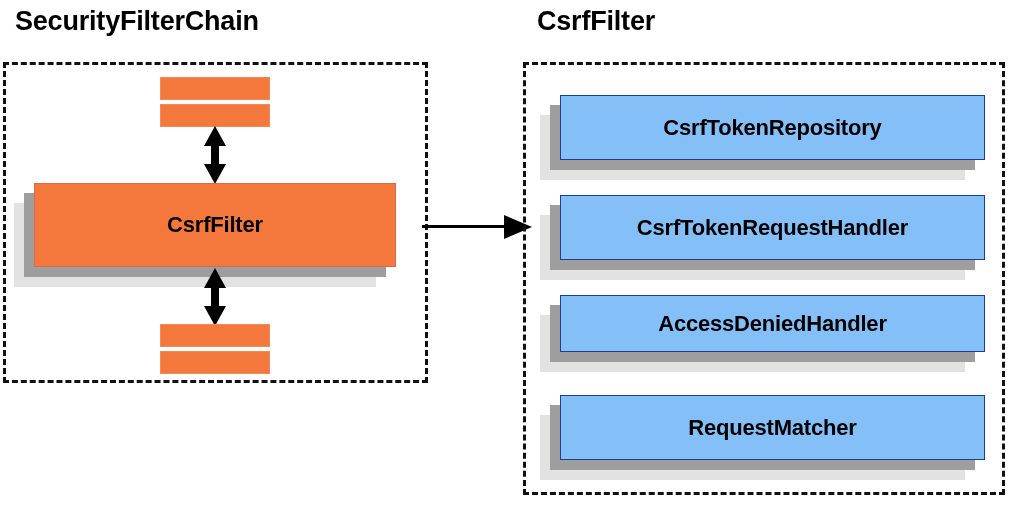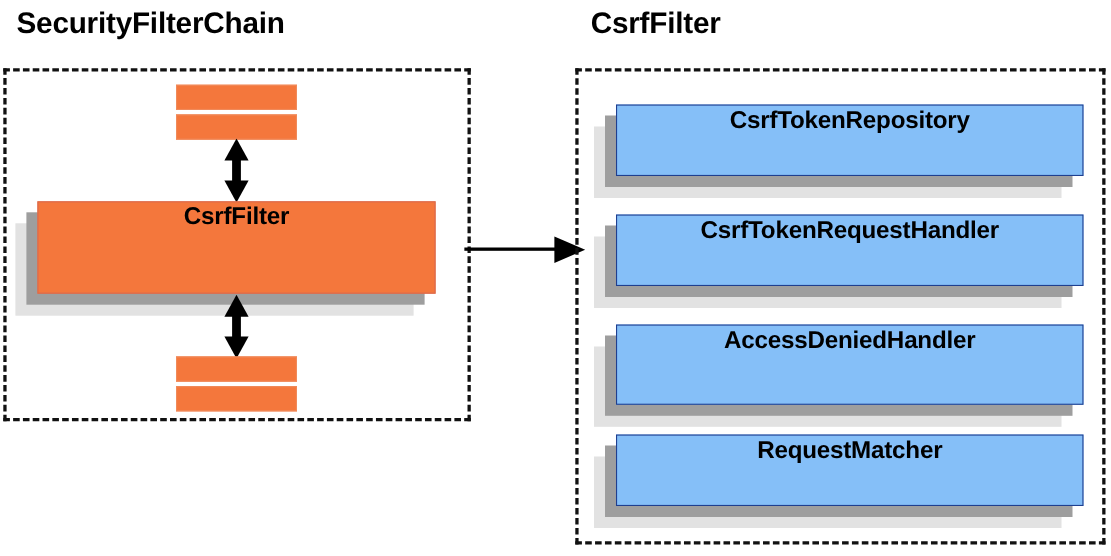--- a/index.html
+++ b/index.html
@@ -55,21 +55,21 @@
     top: 10px;
     width: 100%;
     height: 100%;
   }
   .stack .layer-front {
     left: 0;
     top: 0;
     width: 100%;
     height: 100%;
     display: flex;
-    align-items: flex-start;
+    align-items: center;
     justify-content: center;
   }
   .stack.orange .layer-front {
     background: #f4773c;
     border: 1px solid #d9694f;
   }
   .stack.blue .layer-front {
     background: #85bff8;
     border: 1px solid #1f3f8f;
   }
@@ -154,21 +154,21 @@
 </div>
 
 <div class="stack blue" style="left:560px; top:195px; width:425px; height:65px;">
   <div class="layer-back"></div>
   <div class="layer-mid"></div>
   <div class="layer-front">
     <span class="card-label">CsrfTokenRequestHandler</span>
   </div>
 </div>
 
-<div class="stack blue" style="left:560px; top:295px; width:425px; height:73px;">
+<div class="stack blue" style="left:560px; top:295px; width:425px; height:57px;">
   <div class="layer-back"></div>
   <div class="layer-mid"></div>
   <div class="layer-front">
     <span class="card-label">AccessDeniedHandler</span>
   </div>
 </div>
 
 <div class="stack blue" style="left:560px; top:395px; width:425px; height:65px;border-radius:32px;">
   <div class="layer-back"></div>
   <div class="layer-mid"></div>

